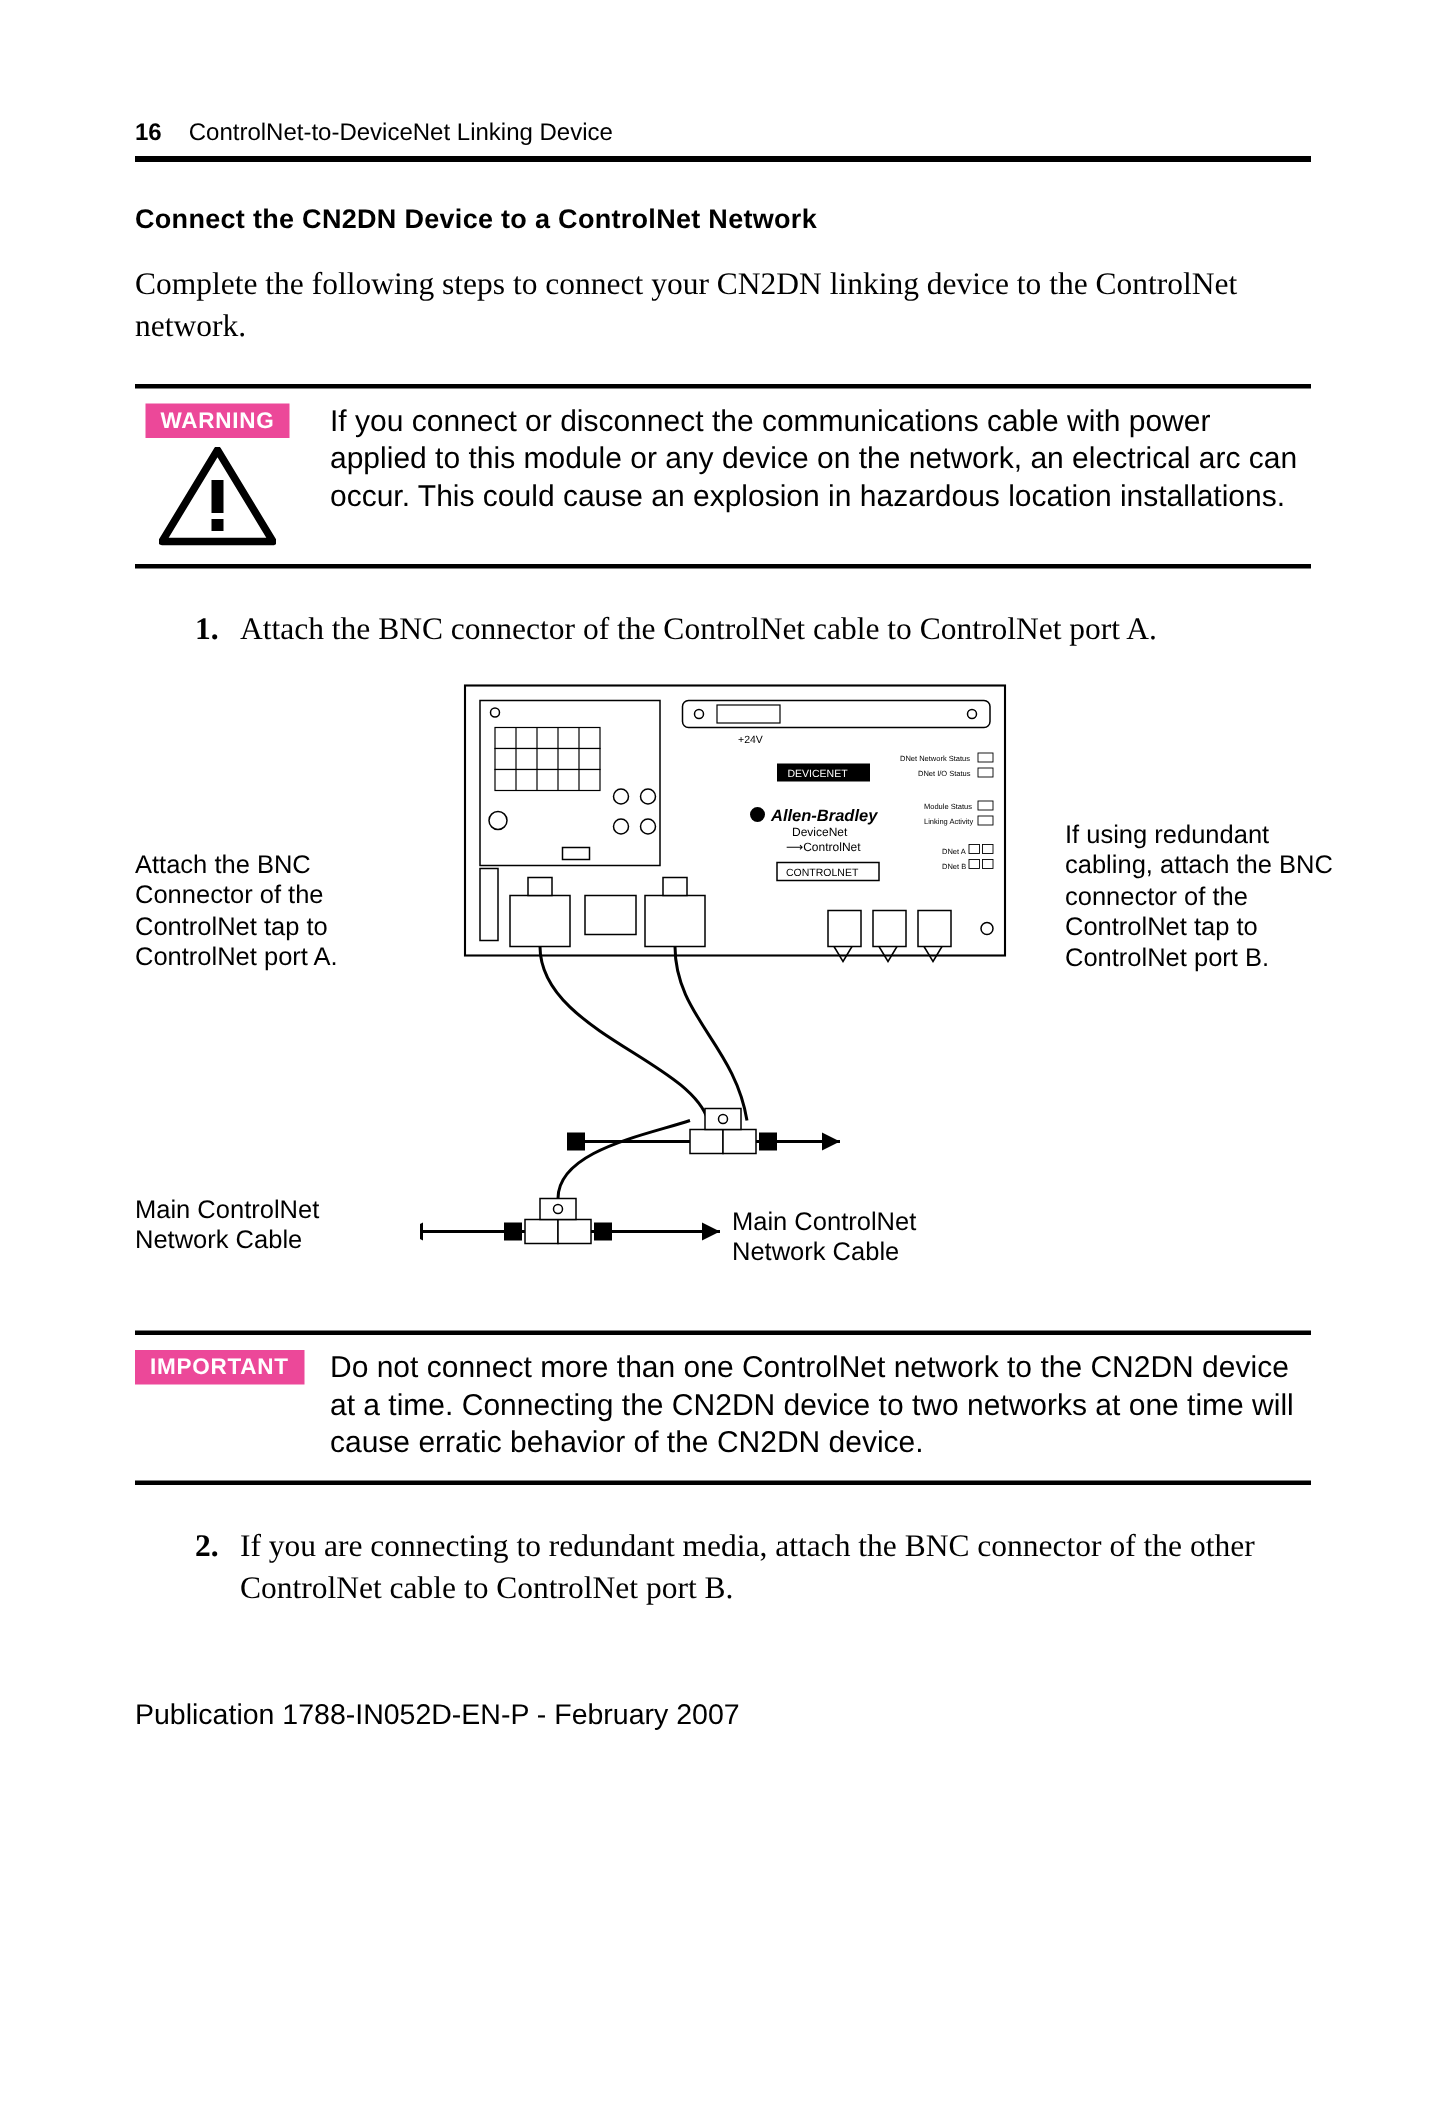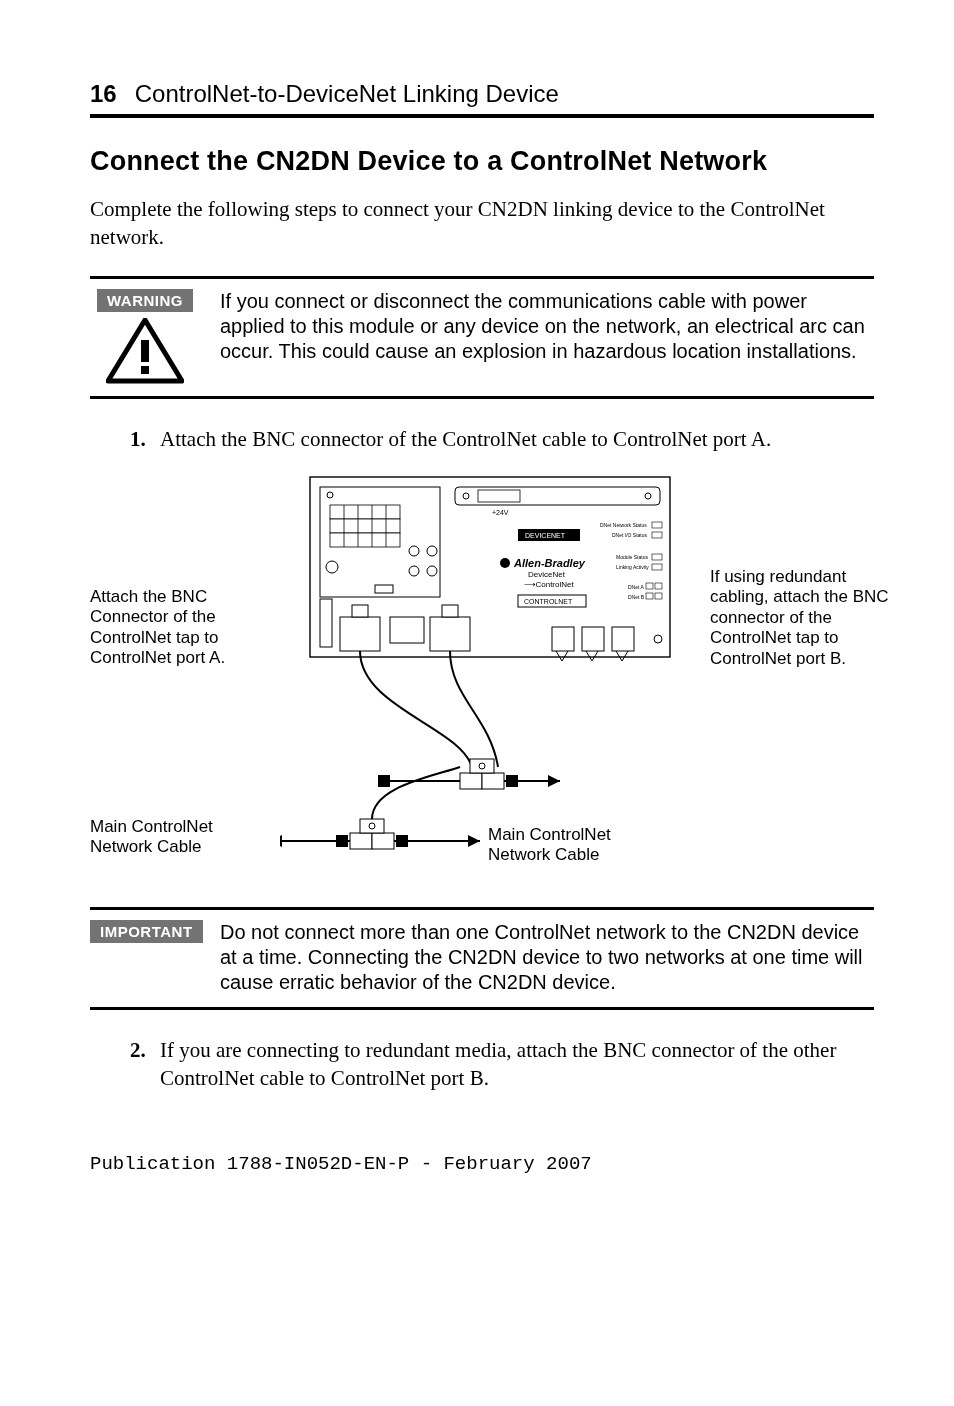--- a/index.html
+++ b/index.html
@@ -9,35 +9,35 @@
     font-family: Arial, Helvetica, sans-serif;
     color: #000;
     width: 954px;
   }
   .page {
     padding: 80px 80px 40px 90px;
   }
   .header-line {
     display: flex;
     align-items: baseline;
-    font-size: 24px;
+    font-size: 16px;
     margin-bottom: 6px;
   }
   .header-line .pagenum {
     font-weight: bold;
     margin-right: 18px;
   }
   .header-rule {
     border-bottom: 4px solid #000;
     margin-bottom: 28px;
   }
   .section-title {
     font-family: "Arial Narrow", Arial, sans-serif;
     font-weight: bold;
-    font-size: 27px;
+    font-size: 18px;
     margin-bottom: 18px;
     letter-spacing: 0.2px;
   }
   .body-text {
     font-family: Georgia, "Times New Roman", serif;
     font-size: 21px;
     line-height: 1.35;
     margin-bottom: 24px;
   }
   .callout-wrap {
@@ -50,21 +50,21 @@
     align-items: flex-start;
   }
   .callout-left {
     width: 110px;
     flex-shrink: 0;
     display: flex;
     flex-direction: column;
     align-items: center;
   }
   .tag {
-    background: #737373;
+    background: #ec4899;
     color: #fff;
     font-family: "Arial Narrow", Arial, sans-serif;
     font-weight: bold;
     letter-spacing: 0.5px;
     font-size: 15px;
     padding: 3px 10px;
   }
   .hazard-triangle {
     margin-top: 6px;
   }
@@ -96,21 +96,21 @@
   }
   .diagram-svg {
     position: absolute;
     left: 190px;
     top: 0;
   }
   .dlabel {
     position: absolute;
   }
   .footer {
-    font-family: Liberation Mono, monospace;
+    font-family: Liberation Sans, sans-serif;
     font-size: 19px;
     margin-top: 60px;
   }
 </style>
 </head>
 <body>
 
 <div class="page">
 
   <div class="header-line">

